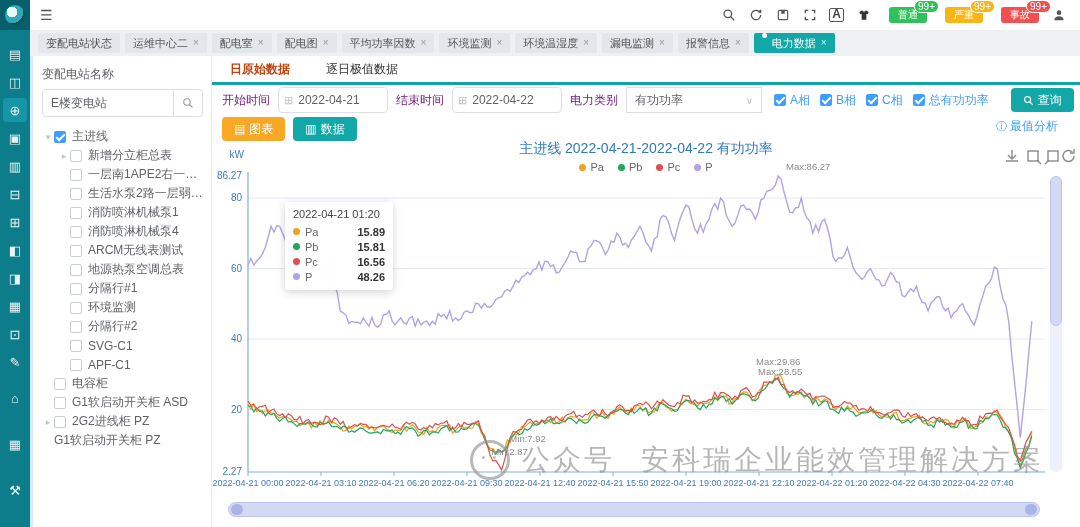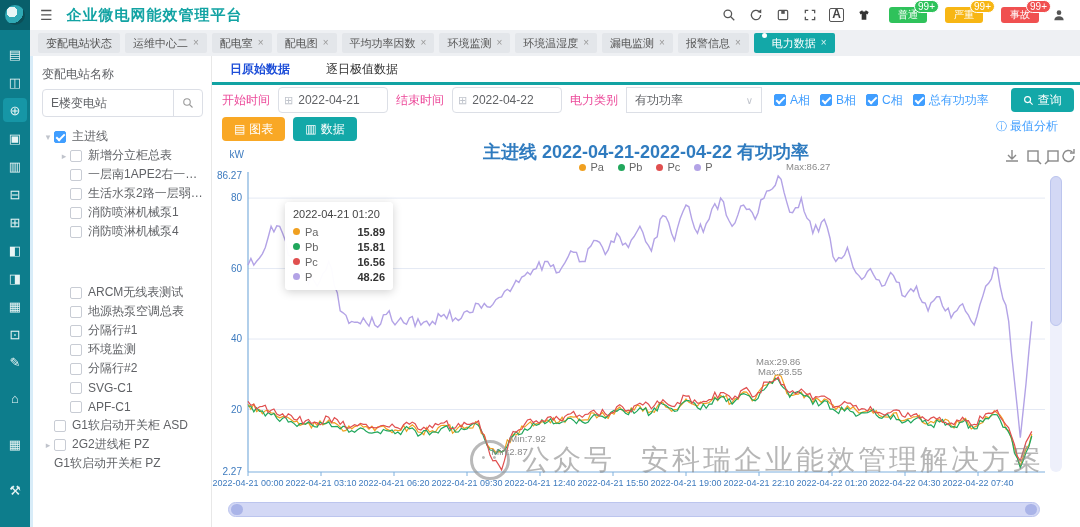--- a/index.html
+++ b/index.html
@@ -50,38 +50,38 @@
   .tree-row .arr{width:12px;color:#c0c4cc;font-size:9px;flex:none;text-align:center;}
   .cb{width:12px;height:12px;border:1px solid #c8ccd4;border-radius:2px;background:#fff;position:relative;flex:none;margin-right:6px;box-sizing:border-box;}
   .cb.on{background:#409eff;border-color:#409eff;}
   .cb.on::after{content:"";position:absolute;left:3px;top:0px;width:3px;height:7px;border:solid #fff;border-width:0 2px 2px 0;transform:rotate(45deg);}
   .tree-row .tl{overflow:hidden;text-overflow:ellipsis;}
 
   
   .main{position:absolute;left:212px;top:56px;width:868px;height:471px;background:#fff;}
   .mtabs{position:absolute;left:0;top:0;width:100%;height:26px;border-bottom:3px solid #12a3a3;display:flex;background:#fff;}
   .mtab{padding:0 18px;line-height:26px;font-size:12px;color:#333;cursor:pointer;}
-  .mtab.active{color:#1d4ed8;font-weight:bold;}
+  .mtab.active{color:#c2410c;font-weight:bold;}
   .filters{position:absolute;left:0;top:31px;width:100%;height:26px;display:flex;align-items:center;gap:8px;padding-left:10px;box-sizing:border-box;}
-  .flabel{font-size:12px;color:#ec4899;white-space:nowrap;}
+  .flabel{font-size:12px;color:#701a75;white-space:nowrap;}
   .dinput{width:108px;height:24px;border:1px solid #dcdfe6;border-radius:4px;display:flex;align-items:center;font-size:12px;color:#606266;}
   .dinput .cal{color:#c0c4cc;font-size:11px;margin:0 5px;}
   .dselect{width:118px;height:24px;border:1px solid #dcdfe6;border-radius:0;display:flex;align-items:center;font-size:12px;color:#606266;justify-content:space-between;padding:0 8px;cursor:pointer;}
   .dselect .car{color:#c0c4cc;font-size:10px;}
   .cb-item{display:flex;align-items:center;font-size:12px;color:#409eff;cursor:pointer;white-space:nowrap;}
   .btn{height:24px;border-radius:4px;color:#fff;font-size:12px;display:flex;align-items:center;justify-content:center;gap:4px;padding:0 12px;cursor:pointer;border:none;font-family:inherit;}
   .btn.teal{background:#13a8a8;align-items:center;}
   .btn.orange{background:#f9a825;}
   .ctlrow{position:absolute;left:0;top:60px;width:100%;height:26px;display:flex;align-items:center;gap:8px;padding-left:10px;box-sizing:border-box;}
   .extreme{position:absolute;right:22px;top:62px;font-size:12px;color:#409eff;cursor:pointer;display:flex;align-items:center;gap:3px;}
   .extreme .i{font-size:11px;}
 
   
   .chart-wrap{position:absolute;left:0;top:84px;width:868px;height:387px;}
-  .chart-title{position:absolute;top:0;left:0;width:100%;text-align:center;font-size:18px;font-weight:bold;color:#2f7bbf;}
+  .chart-title{position:absolute;top:0;left:0;width:100%;text-align:center;font-size:14px;font-weight:normal;color:#2f7bbf;}
   .chart-legend{position:absolute;top:21px;left:0;width:100%;display:flex;justify-content:center;gap:14px;font-size:11px;color:#666;}
   .lg-item{display:flex;align-items:center;gap:4px;cursor:pointer;}
   .lg-dot{width:7px;height:7px;border-radius:50%;}
   .chart-svg{position:absolute;inset:0;}
   .tooltip{position:absolute;left:73px;top:62px;width:92px;background:rgba(255,255,255,.97);border-radius:4px;box-shadow:0 2px 10px rgba(0,0,0,.18);padding:6px 8px;font-size:11px;z-index:5;}
   .tt-date{color:#444;font-size:11px;margin-bottom:4px;}
   .tt-row{display:flex;align-items:center;gap:5px;height:15px;}
   .tt-dot{width:7px;height:7px;border-radius:50%;flex:none;}
   .tt-name{color:#666;}
   .tt-val{margin-left:auto;font-weight:bold;color:#333;}
@@ -121,21 +121,20 @@
       </div>
     <div class="ib-footer">
         <div class="ib-icon">⌂</div>
         <div class="ib-icon">▦</div>
         <div class="ib-icon">⚒</div>
       </div>
   </aside>
 
   <header class="topbar">
     <span class="burger">☰</span>
-    <span class="apptitle">企业微电网能效管理平台</span>
     <div class="top-right">
       <span class="tico">
         <svg viewBox="0 0 24 24">
             <circle cx="10" cy="10" r="6.5" fill="none" stroke="#555" stroke-width="2.2"></circle>
             <line x1="15" y1="15" x2="21" y2="21" stroke="#555" stroke-width="2.2"></line>
           </svg>
       </span>
       <span class="tico">
         <svg viewBox="0 0 24 24">
             <path d="M20 12a8 8 0 1 1-2.5-5.8" fill="none" stroke="#555" stroke-width="2.2"></path>
@@ -259,21 +258,21 @@
         <div class="tree-row" style="padding-left: 16px;">
           <span class="arr"></span>
           <span class="cb"></span>
           <span class="tl">消防喷淋机械泵1</span>
         </div>
         <div class="tree-row" style="padding-left: 16px;">
           <span class="arr"></span>
           <span class="cb"></span>
           <span class="tl">消防喷淋机械泵4</span>
         </div>
-        <div class="tree-row" style="padding-left: 16px; margin-top: 42px;">
+        <div class="tree-row" style="padding-left: 16px;">
           <span class="arr"></span>
           <span class="cb"></span>
           <span class="tl">ARCM无线表测试</span>
         </div>
         <div class="tree-row" style="padding-left: 16px;">
           <span class="arr"></span>
           <span class="cb"></span>
           <span class="tl">地源热泵空调总表</span>
         </div>
         <div class="tree-row" style="padding-left: 16px;">
@@ -293,20 +292,25 @@
         </div>
         <div class="tree-row" style="padding-left: 16px;">
           <span class="arr"></span>
           <span class="cb"></span>
           <span class="tl">SVG-C1</span>
         </div>
         <div class="tree-row" style="padding-left: 16px;">
           <span class="arr"></span>
           <span class="cb"></span>
           <span class="tl">APF-C1</span>
+        </div>
+        <div class="tree-row" style="padding-left: 0px;">
+          <span class="arr"></span>
+          <span class="cb"></span>
+          <span class="tl">电容柜</span>
         </div>
         <div class="tree-row" style="padding-left: 0px;">
           <span class="arr"></span>
           <span class="cb"></span>
           <span class="tl">G1软启动开关柜 ASD</span>
         </div>
         <div class="tree-row" style="padding-left: 0px;">
           <span class="arr">▸</span>
           <span class="cb"></span>
           <span class="tl">2G2进线柜 PZ</span>

